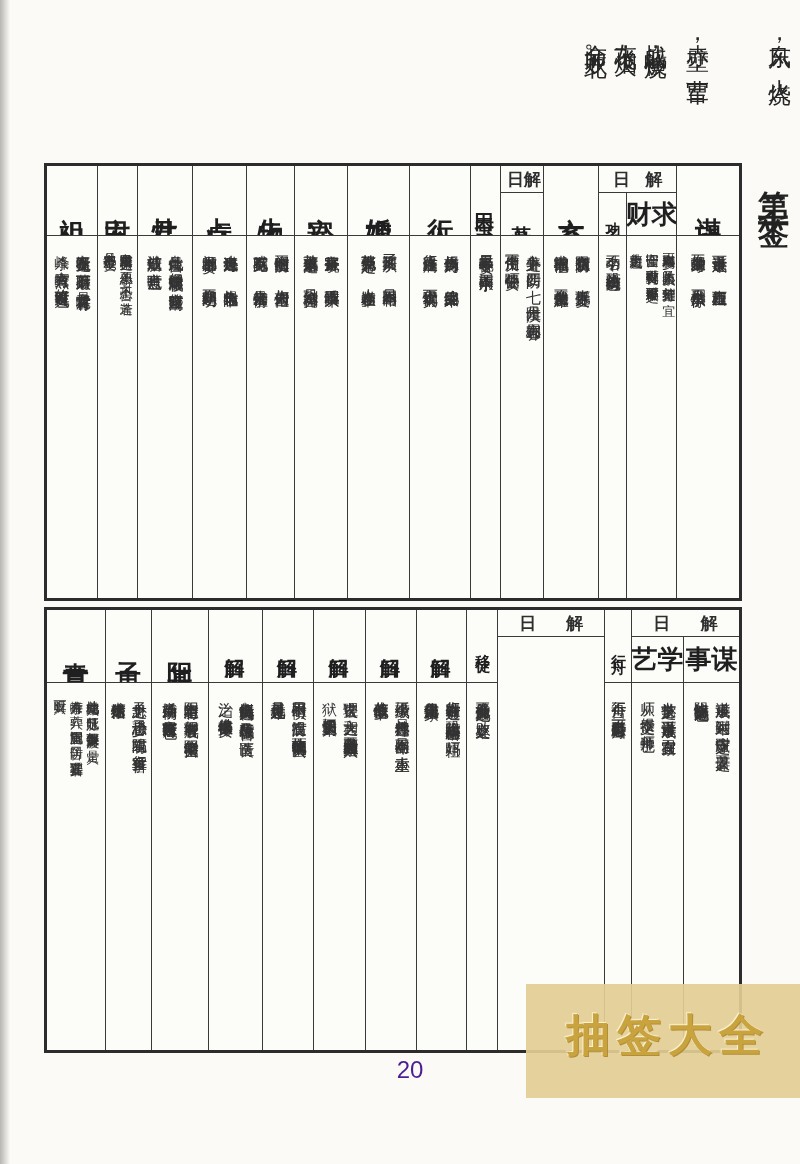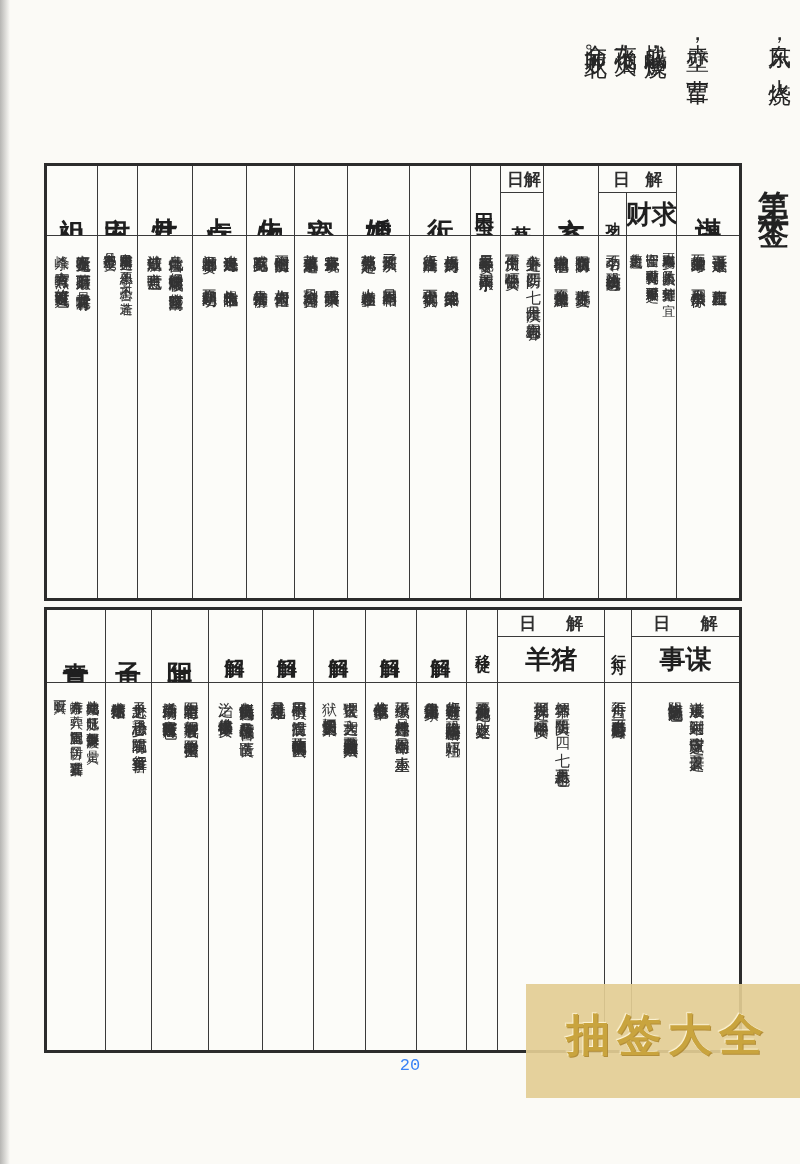--- a/index.html
+++ b/index.html
@@ -40,21 +40,21 @@
   .hh{letter-spacing:0;white-space:nowrap;}
   .h-big{font-size:26px;} .h-mid{font-size:20px;} .h-small{font-size:15px;}
   .bcell{flex:1;display:flex;justify-content:center;align-items:flex-start;
     padding-top:7px;overflow:hidden;min-height:0;}
   .vtext{writing-mode:vertical-rl;white-space:pre-line;font-size:15px;line-height:1.42;
     letter-spacing:.5px;color:#333;}
   .dense .vtext{font-size:13px;line-height:1.26;letter-spacing:.5px;}
 
   
   .page-number{position:absolute;left:340px;top:1056px;width:140px;text-align:center;
-    font-size:17px;color:#3b82f6;font-family:Liberation Mono, monospace;}
+    font-size:24px;color:#4c1d95;font-family:Liberation Sans, sans-serif;}
 
   
   .stamp{position:absolute;left:526px;top:984px;width:274px;height:114px;
     background:rgba(227,205,148,.92);z-index:5;text-decoration:underline;}
   .stamp-text{position:absolute;left:40px;top:22px;font-size:44px;font-weight:700;
     color:#c9a43e;letter-spacing:7px;white-space:nowrap;
     text-shadow:1px 1px 0 rgba(170,130,40,.85),-1px -1px 1px rgba(255,246,216,.95);}
 </style>
 </head>
 <body>
@@ -295,45 +295,45 @@
       <div class="bcell">
         <div class="vtext">移徒不吉此乃奔波之地　败案之处</div>
       </div>
     </div>
     <div class="span-group" style="flex: 107 1 0px;">
       <div class="strip">
         <span>日</span>
         <span>解</span>
       </div>
       <div class="span-cols">
-        <div class="col" style="flex: 55 1 0px;">
-          <div class="hcell">
-            <span class="hh h-big">羊猪</span>
-          </div>
-          <div class="bcell">
-            <div class="vtext">饲养猪羊　要防阻失　四　七　十月更要小心也
-但可托别人养之　吓伯爷保平安</div>
-          </div>
-        </div>
       </div>
     </div>
     <div class="col" style="flex: 26 1 0px;">
       <div class="hcell">
         <span class="hv h-small">行舟</span>
       </div>
       <div class="bcell">
         <div class="vtext">行舟不吉　不可出港若要行舟恐凶</div>
       </div>
     </div>
     <div class="span-group" style="flex: 108 1 0px;">
       <div class="strip">
         <span>日</span>
         <span>解</span>
       </div>
       <div class="span-cols">
+        <div class="col" style="flex: 52 1 0px;">
+          <div class="hcell">
+            <span class="hh h-big">艺学</span>
+          </div>
+          <div class="bcell">
+            <div class="vtext">卜学技艺之卦　千谋万计事难成　宜在家自习
+从师　候交泰运　拜师学也</div>
+          </div>
+        </div>
         <div class="col" style="flex: 56 1 0px;">
           <div class="hcell">
             <span class="hh h-big">事谋</span>
           </div>
           <div class="bcell">
             <div class="vtext">谋事难成　时运未到　应该守耐之　若要谋之
 惊阻失财祸非之危险也</div>
           </div>
         </div>
       </div>

